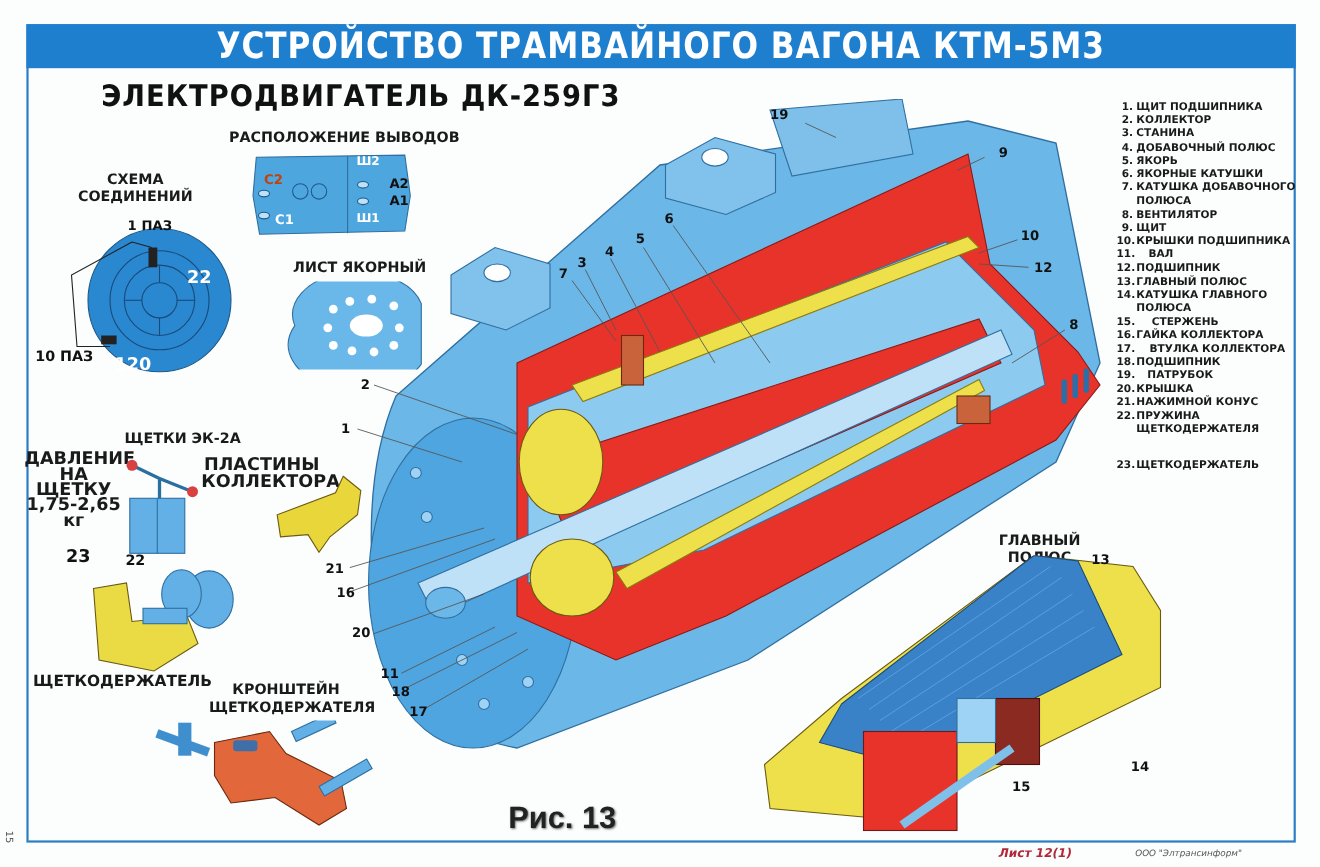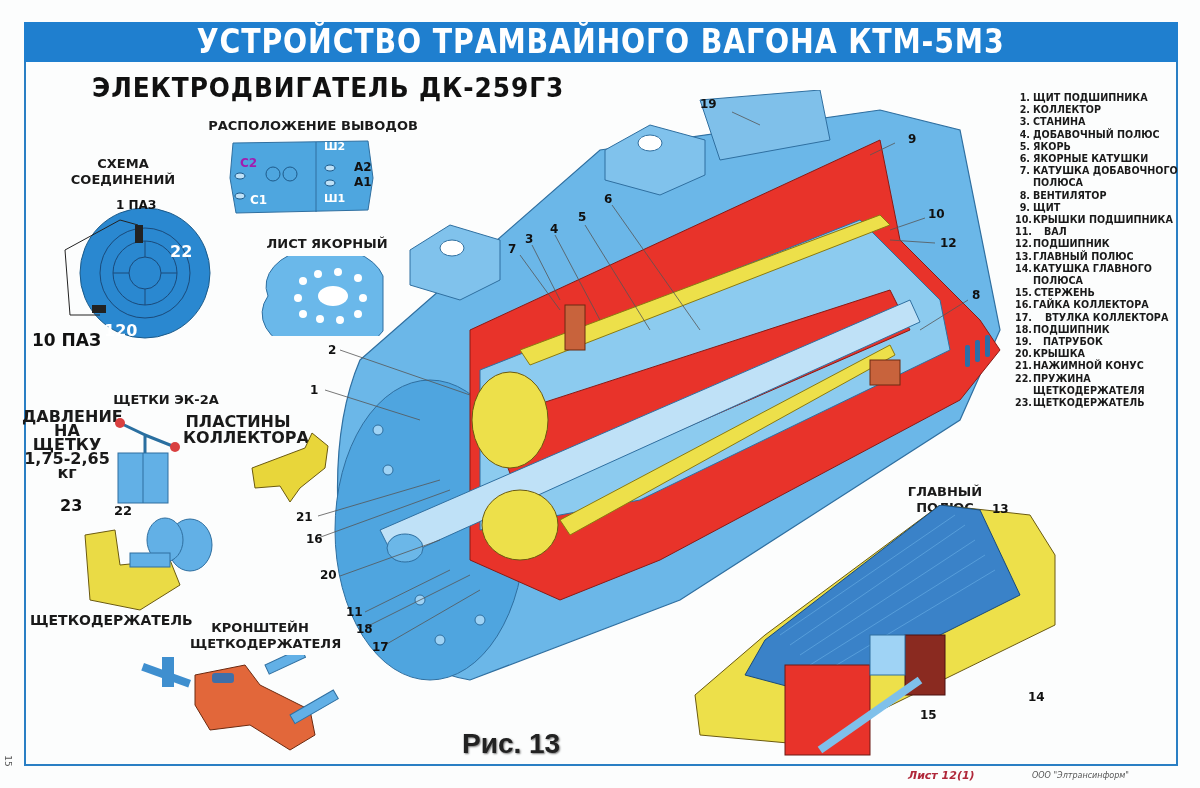--- a/index.html
+++ b/index.html
@@ -118,21 +118,21 @@
 <svg style="left:228px;top:138px" width="150" height="80" viewBox="0 0 150 80">
   <path d="M5 5 L140 3 L145 40 L140 72 L8 75 L2 40 Z" fill="#4ea6df" stroke="#2f6fa0"></path>
   <line x1="88" y1="4" x2="88" y2="74" stroke="#2f6fa0"></line>
   <circle cx="45" cy="36" r="7" fill="none" stroke="#1e5a8a"></circle>
   <circle cx="62" cy="36" r="7" fill="none" stroke="#1e5a8a"></circle>
   <ellipse cx="12" cy="38" rx="5" ry="3" fill="#bfe1f7" stroke="#1e5a8a"></ellipse>
   <ellipse cx="12" cy="58" rx="5" ry="3" fill="#bfe1f7" stroke="#1e5a8a"></ellipse>
   <ellipse cx="102" cy="30" rx="5" ry="3" fill="#bfe1f7" stroke="#1e5a8a"></ellipse>
   <ellipse cx="102" cy="45" rx="5" ry="3" fill="#bfe1f7" stroke="#1e5a8a"></ellipse>
 </svg>
-<div class="num" style="left:240px;top:156px;color:#a21caf">С2</div>
+<div class="num" style="left:240px;top:156px;color:#c2410c">С2</div>
 <div class="num" style="left:250px;top:193px;color:#fff">С1</div>
 <div class="num" style="left:324px;top:140px;color:#fff;font-size:11px">Ш2</div>
 <div class="num" style="left:324px;top:192px;color:#fff;font-size:11px">Ш1</div>
 <div class="num" style="left:354px;top:160px">А2</div>
 <div class="num" style="left:354px;top:175px">А1</div>
 
 <div class="caption" style="left:58px;top:156px;width:130px">
   <div>СХЕМА</div>
   <div>СОЕДИНЕНИЙ</div>
 </div>
@@ -144,21 +144,21 @@
   <line x1="95" y1="36" x2="95" y2="52" stroke="#1a4a7a"></line>
     <line x1="95" y1="84" x2="95" y2="100" stroke="#1a4a7a"></line>
   <line x1="63" y1="68" x2="79" y2="68" stroke="#1a4a7a"></line>
     <line x1="111" y1="68" x2="127" y2="68" stroke="#1a4a7a"></line>
   <polyline points="70,15 15,45 20,110 50,110" fill="none" stroke="#222"></polyline>
   <line x1="70" y1="15" x2="88" y2="20" stroke="#222"></line>
   <rect x="85" y="20" width="8" height="18" fill="#222"></rect>
   <rect x="42" y="100" width="14" height="8" fill="#222"></rect>
 </svg>
 <div class="num" style="left:116px;top:198px;font-size:12px">1 ПАЗ</div>
-<div class="num" style="left:32px;top:330px;font-size:17px">10 ПАЗ</div>
+<div class="num" style="left:32px;top:317px;font-size:13px">10 ПАЗ</div>
 <div class="num" style="left:170px;top:242px;color:#fff;font-size:16px">22</div>
 <div class="num" style="left:104px;top:321px;color:#fff;font-size:16px">120</div>
 
 <div class="caption" style="left:262px;top:236px;width:130px">ЛИСТ ЯКОРНЫЙ</div>
 <svg style="left:258px;top:256px" width="135" height="80" viewBox="0 0 135 80">
   <path d="M10 40 A58 38 0 0 1 125 20 L125 75 A58 38 0 0 1 10 40 Z" fill="#6ab8ea" stroke="#2f6fa0"></path>
   <ellipse cx="75" cy="40" rx="15" ry="10" fill="#fff"></ellipse>
   <g fill="#fff">
     <circle cx="45" cy="25" r="4"></circle>
       <circle cx="60" cy="18" r="4"></circle>
@@ -248,28 +248,28 @@
     <div class="row"><span style="display: inline-block; width: 15px; text-align: right; margin-right: 3px;">7.</span><span>КАТУШКА ДОБАВОЧНОГО</span></div>
     <div class="row cont" style="padding-left: 18px;">ПОЛЮСА</div>
     <div class="row"><span style="display: inline-block; width: 15px; text-align: right; margin-right: 3px;">8.</span><span>ВЕНТИЛЯТОР</span></div>
     <div class="row"><span style="display: inline-block; width: 15px; text-align: right; margin-right: 3px;">9.</span><span>ЩИТ</span></div>
     <div class="row"><span style="display: inline-block; width: 15px; text-align: right; margin-right: 3px;">10.</span><span>КРЫШКИ ПОДШИПНИКА</span></div>
     <div class="row"><span style="display: inline-block; width: 15px; text-align: right; margin-right: 14px;">11.</span><span>ВАЛ</span></div>
     <div class="row"><span style="display: inline-block; width: 15px; text-align: right; margin-right: 3px;">12.</span><span>ПОДШИПНИК</span></div>
     <div class="row"><span style="display: inline-block; width: 15px; text-align: right; margin-right: 3px;">13.</span><span>ГЛАВНЫЙ ПОЛЮС</span></div>
     <div class="row"><span style="display: inline-block; width: 15px; text-align: right; margin-right: 3px;">14.</span><span>КАТУШКА ГЛАВНОГО</span></div>
     <div class="row cont" style="padding-left: 18px;">ПОЛЮСА</div>
-    <div class="row"><span style="display: inline-block; width: 15px; text-align: left; margin-right: 4px;">15.</span><span>СТЕРЖЕНЬ</span></div>
+    <div class="row"><span style="display: inline-block; width: 15px; text-align: left; margin-right: 17px;">15.</span><span>СТЕРЖЕНЬ</span></div>
     <div class="row"><span style="display: inline-block; width: 15px; text-align: right; margin-right: 3px;">16.</span><span>ГАЙКА КОЛЛЕКТОРА</span></div>
     <div class="row"><span style="display: inline-block; width: 15px; text-align: center; margin-right: 15px;">17.</span><span>ВТУЛКА КОЛЛЕКТОРА</span></div>
     <div class="row"><span style="display: inline-block; width: 15px; text-align: right; margin-right: 3px;">18.</span><span>ПОДШИПНИК</span></div>
     <div class="row"><span style="display: inline-block; width: 15px; text-align: right; margin-right: 13px;">19.</span><span>ПАТРУБОК</span></div>
     <div class="row"><span style="display: inline-block; width: 15px; text-align: left; margin-right: 3px;">20.</span><span>КРЫШКА</span></div>
     <div class="row"><span style="display: inline-block; width: 15px; text-align: right; margin-right: 3px;">21.</span><span>НАЖИМНОЙ КОНУС</span></div>
     <div class="row"><span style="display: inline-block; width: 15px; text-align: right; margin-right: 3px;">22.</span><span>ПРУЖИНА</span></div>
     <div class="row cont" style="padding-left: 18px;">ЩЕТКОДЕРЖАТЕЛЯ</div>
-    <div class="row"><span style="display: inline-block; width: 15px; text-align: right; margin-right: 3px;">23.</span><span>ЩЕТКОДЕРЖАТЕЛЬ</span></div>
+    <div class="row"><span style="display: inline-block; width: 15px; text-align: right; margin-right: 3px; margin-top: 20px;">23.</span><span>ЩЕТКОДЕРЖАТЕЛЬ</span></div>
   </div>
 
 <div class="fig">Рис. 13</div>
 <div class="sheet">Лист 12(1)</div>
 <div class="publisher">ООО "Элтрансинформ"</div>
 <div class="pageno">15</div>
 
 </body></html>

